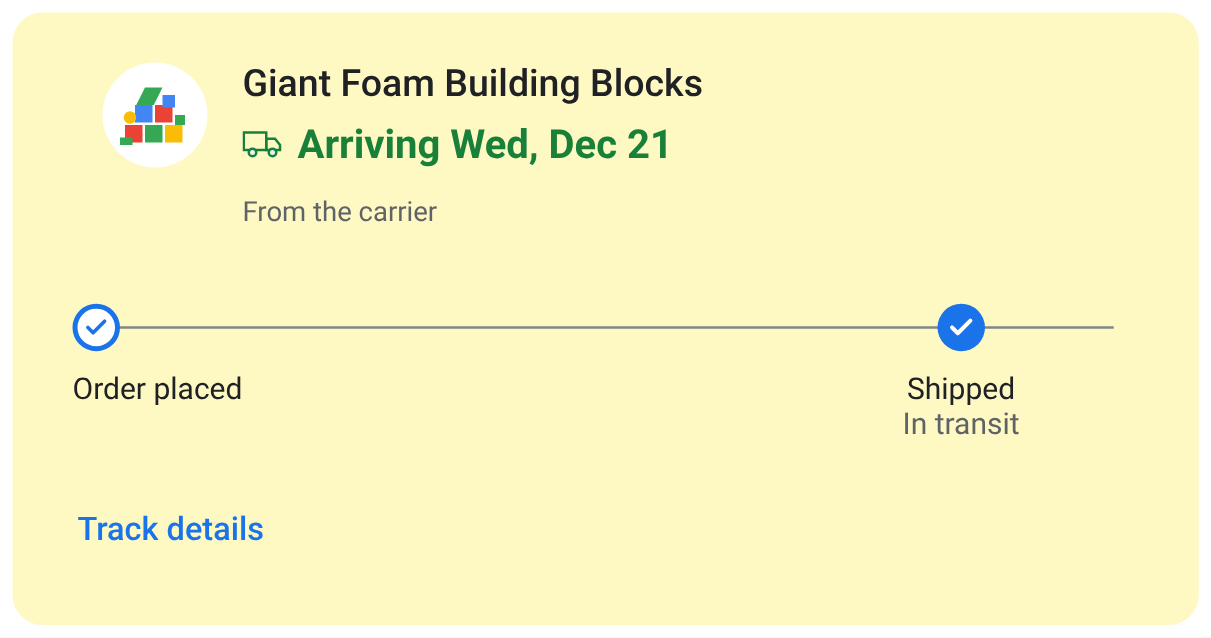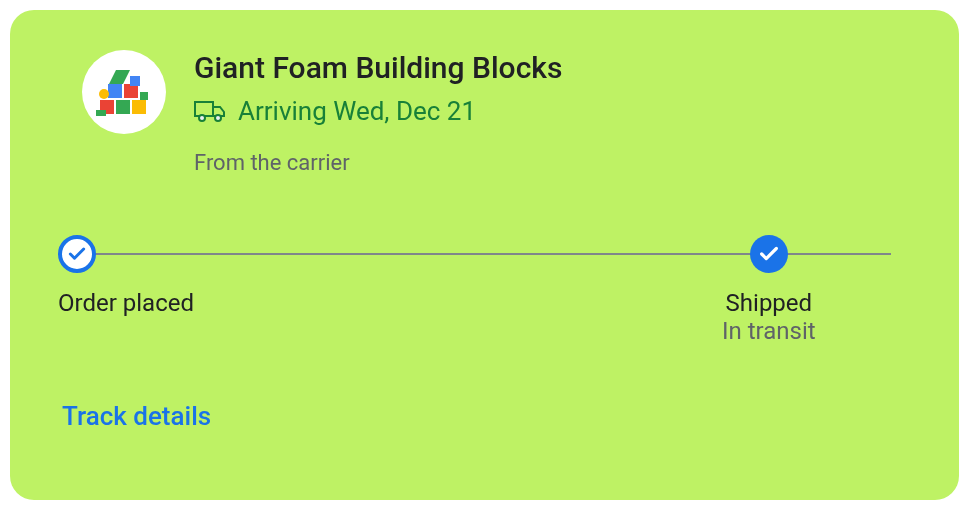--- a/index.html
+++ b/index.html
@@ -4,21 +4,21 @@
 <style>
   * { box-sizing: border-box; margin: 0; padding: 0; }
   body {
     font-family: 'Google Sans', Roboto, Arial, sans-serif;
     background: #fff;
     padding: 10px;
   }
   .card {
     width: 949px;
     height: 490px;
-    background: #bef264;
+    background: #fef9c3;
     border-radius: 24px;
     padding: 40px 48px 40px 48px;
     position: relative;
   }
   .header {
     display: flex;
     align-items: flex-start;
     gap: 28px;
     margin-left: 24px;
   }
@@ -52,22 +52,22 @@
     align-items: center;
     gap: 12px;
     margin-bottom: 6px;
   }
   .truck-icon {
     width: 32px;
     height: 24px;
     flex-shrink: 0;
   }
   .arrival-text {
-    font-size: 26px;
-    font-weight: 400;
+    font-size: 32px;
+    font-weight: 700;
     color: #188038;
   }
   .source-text {
     font-size: 22px;
     color: #5f6368;
     margin-left: 0px;
     margin-top: 24px;
   }
   .timeline {
     margin-top: 60px;

